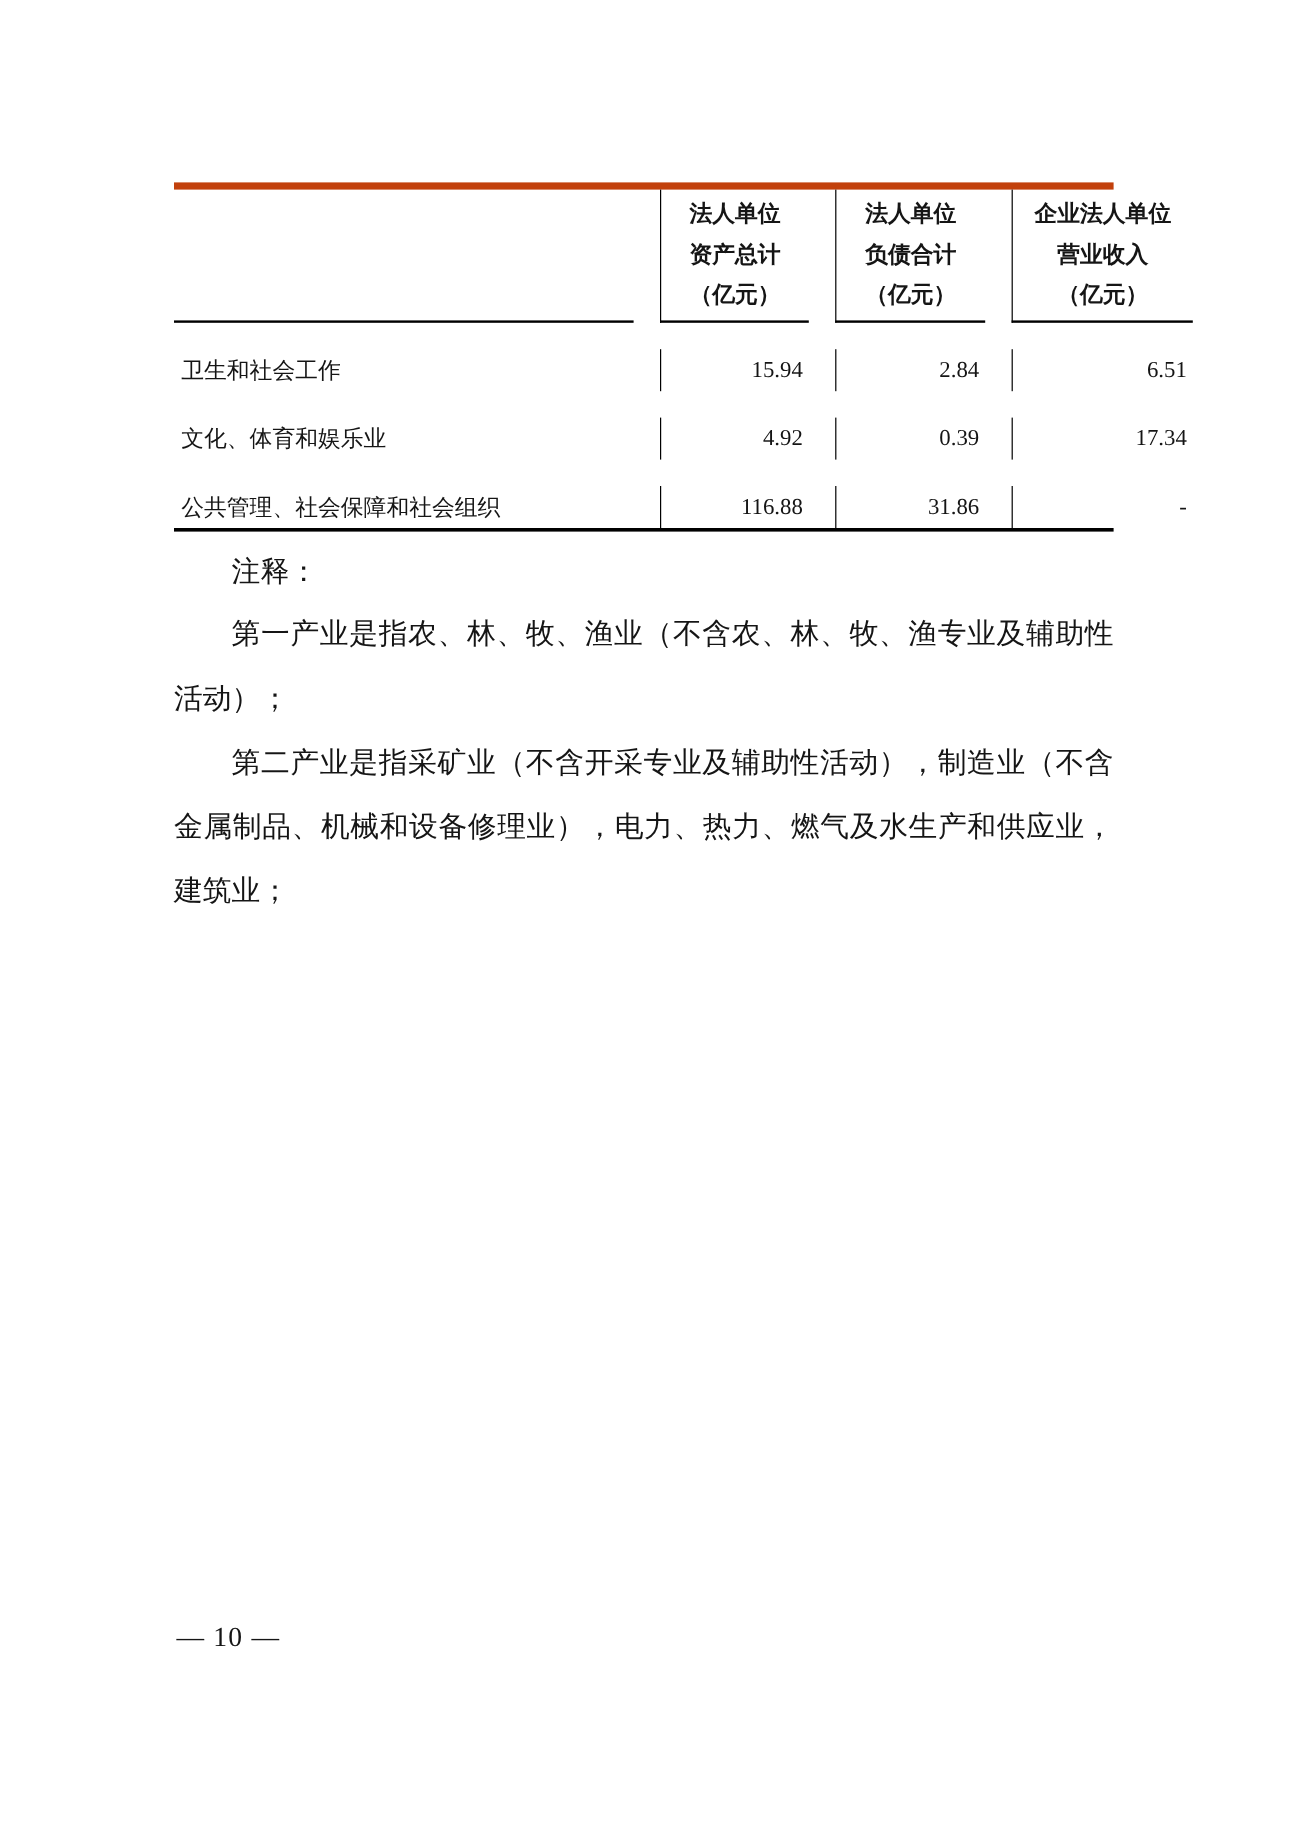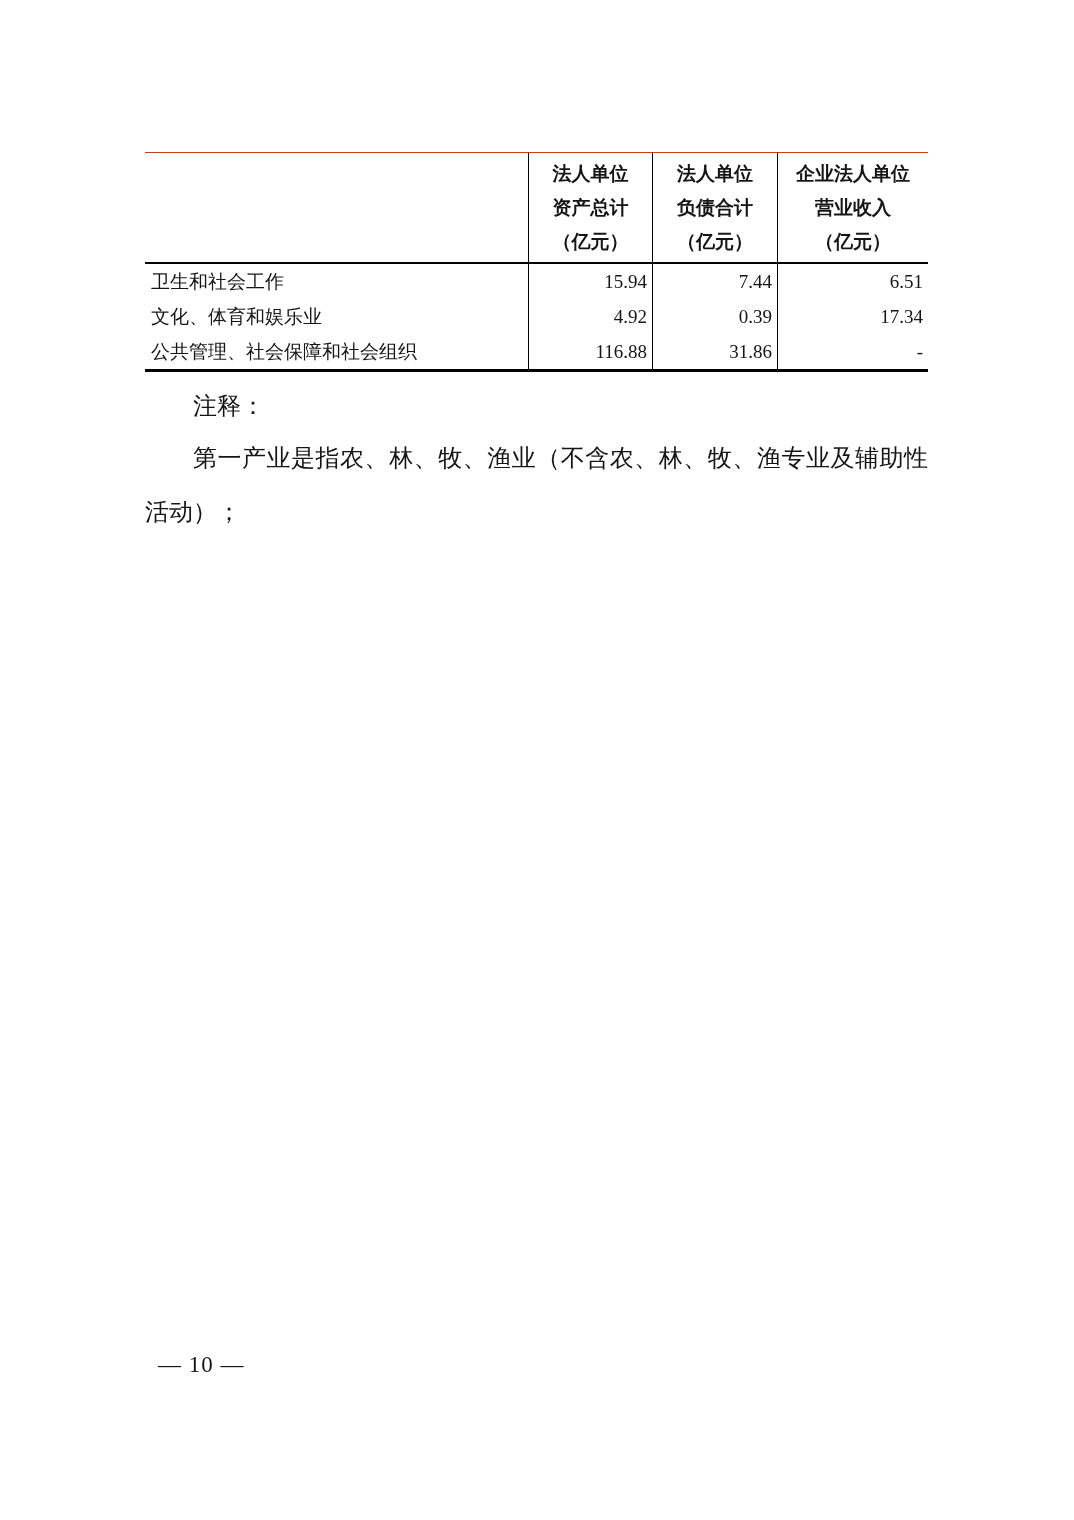--- a/index.html
+++ b/index.html
@@ -20,22 +20,23 @@
     position: absolute;
     left: 145px;
     top: 152px;
     width: 783px;
   }
 
   
   .stat-table {
     display: grid;
     grid-template-columns: 383px 124px 125px 151px;
-    border-top: 1px solid #c2410c;
+    border-top: 6px solid #c2410c;
     border-bottom: 3px solid #000;
+    gap: 22px;
   }
   .h-cell {
     height: 109px;
     border-bottom: 2px solid #000;
     display: flex;
     align-items: center;
     justify-content: center;
     text-align: center;
     font-size: 19px;
     font-weight: bold;
@@ -75,21 +76,21 @@
     text-indent: 2em;
   }
   .notes-heading {
     font-weight: normal;
     font-family: "Liberation Sans", "DejaVu Sans", sans-serif;
   }
 
   
   .page-number {
     position: absolute;
-    left: 158px;
+    left: 147px;
     top: 1352px;
     font-size: 23px;
     letter-spacing: 1px;
   }
 </style>
 </head>
 <body>
 
 <div class="page">
   <div class="content">
@@ -102,35 +103,36 @@
 （亿元）</div>
       <div class="h-cell vline">法人单位
 负债合计
 （亿元）</div>
       <div class="h-cell vline">企业法人单位
 营业收入
 （亿元）</div>
 
       <div class="d-cell label">卫生和社会工作</div>
       <div class="d-cell num vline">15.94</div>
-      <div class="d-cell num vline">7.44</div>
+      <div class="d-cell num vline">2.84</div>
       <div class="d-cell num vline">6.51</div>
 
       <div class="d-cell label">文化、体育和娱乐业</div>
       <div class="d-cell num vline">4.92</div>
       <div class="d-cell num vline">0.39</div>
       <div class="d-cell num vline">17.34</div>
 
       <div class="d-cell label">公共管理、社会保障和社会组织</div>
       <div class="d-cell num vline">116.88</div>
       <div class="d-cell num vline">31.86</div>
       <div class="d-cell num vline">-</div>
     </div>
 
 
     <div class="body-text">
       <p class="notes-heading">注释：</p>
       <p>第一产业是指农、林、牧、渔业（不含农、林、牧、渔专业及辅助性活动）；</p>
+      <p>第二产业是指采矿业（不含开采专业及辅助性活动），制造业（不含金属制品、机械和设备修理业），电力、热力、燃气及水生产和供应业，建筑业；</p>
     </div>
   </div>
 
   <div class="page-number">— 10 —</div>
 </div>
 
 </body></html>

